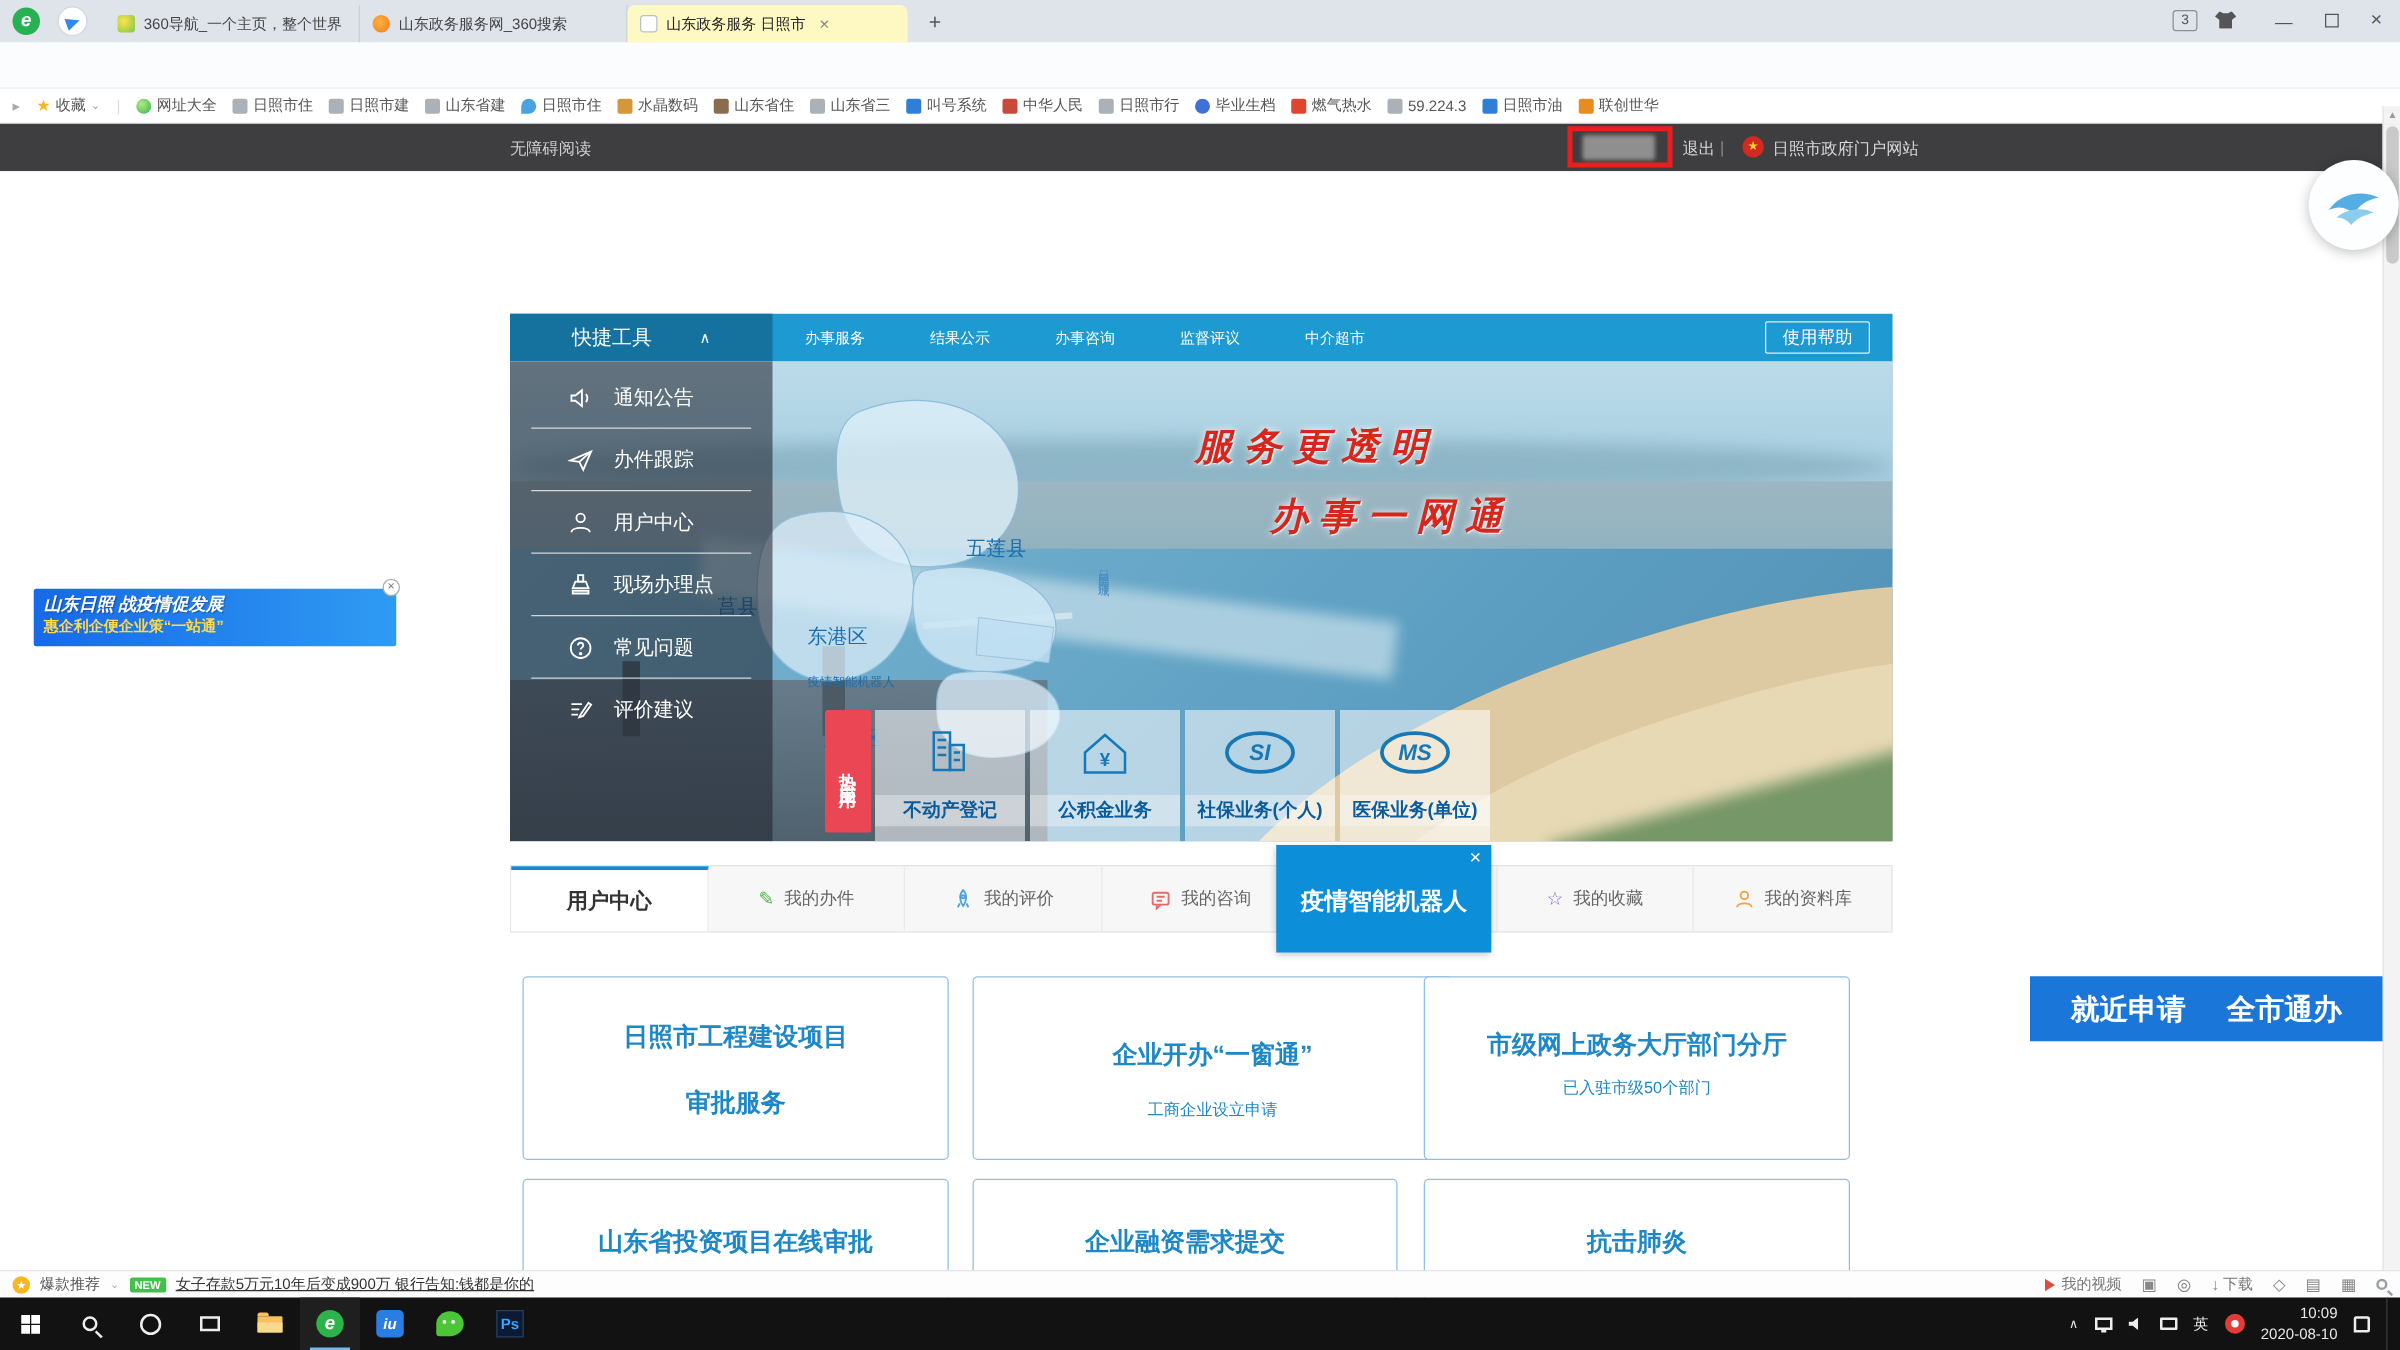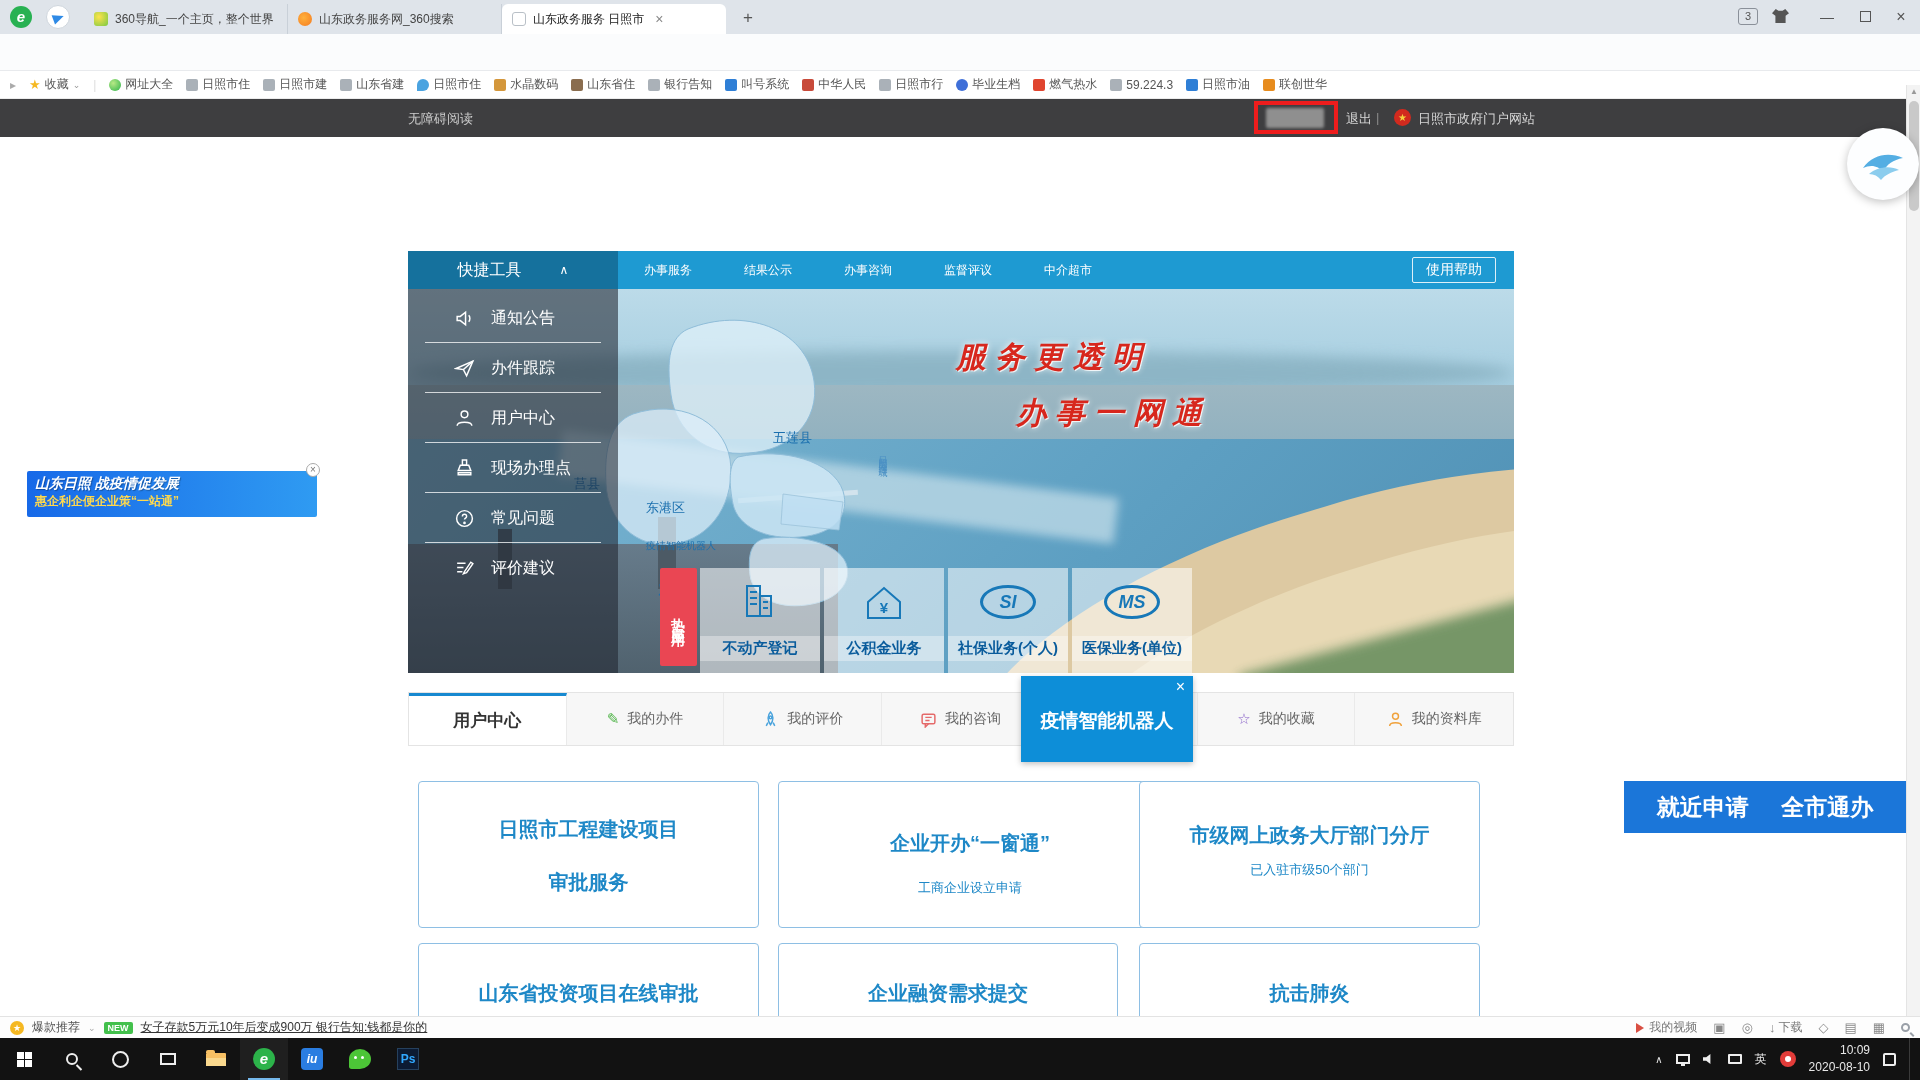--- a/index.html
+++ b/index.html
@@ -8,21 +8,21 @@
   #stage{position:relative;width:1920px;height:1080px;background:#fff;overflow:hidden}
   .abs{position:absolute}
   .flex{display:flex;align-items:center}
 
   
   .tabstrip{left:0;top:0;width:1920px;height:34px;background:#dfe4ea}
   .blogo{left:10px;top:6px;width:22px;height:22px;border-radius:50%;background:#28b152;color:#fff;font-style:italic;font-weight:bold;text-align:center;line-height:22px;font-size:15px}
   .navcircle{left:46px;top:5px;width:24px;height:24px;border-radius:50%;background:#fff;border:1px solid #cfd6dd}
   .navcircle i{position:absolute;left:6px;top:7px;width:0;height:0;border-left:11px solid #2e8ae6;border-top:5px solid transparent;border-bottom:5px solid transparent;transform:rotate(-20deg)}
   .btab{top:4px;height:30px;font-size:12px;color:#444;display:flex;align-items:center;padding:0 10px;gap:7px;border-right:1px solid #c9d0d8}
-  .btab.active{background:#ffffff;border-right:none;border-radius:6px 6px 0 0;color:#222}
+  .btab.active{background:#fef9c3;border-right:none;border-radius:6px 6px 0 0;color:#222}
   .btab .ticon{width:14px;height:14px;border-radius:3px;flex:0 0 auto}
   .btab .tlabel{white-space:nowrap;overflow:hidden;max-width:172px}
   .tclose{color:#888;font-size:14px;margin-left:4px;cursor:default}
   .newtab{top:7px;width:24px;height:22px;text-align:center;line-height:22px;color:#555;font-size:17px}
   .wctrl{top:6px;height:22px;color:#555;text-align:center;line-height:22px;font-size:14px}
   .badge3{left:1738px;top:8px;width:20px;height:17px;border:1px solid #8a9099;border-radius:3px;font-size:11px;line-height:15px;text-align:center;color:#555}
   .shirt{left:1772px;top:9px;width:17px;height:14px;background:#555;clip-path:polygon(22% 0,38% 12%,62% 12%,78% 0,100% 30%,80% 48%,80% 100%,20% 100%,20% 48%,0 30%)}
 
   .toolbar{left:0;top:34px;width:1920px;height:37px;background:#fbfcfd;border-bottom:1px solid #e8eaed}
   .navbtn{top:38px;font-size:20px;text-align:center;width:26px;height:28px;line-height:28px}
@@ -79,21 +79,21 @@
   .helpbtn{position:absolute;right:18px;top:6px;border:1px solid rgba(255,255,255,.85);border-radius:2px;color:#fff;font-size:14px;padding:3px 13px}
 
   
   .banner{left:408px;top:289px;width:1106px;height:384px;overflow:hidden;background:#7fb4cf}
   .ly{position:absolute}
   .sidebarMenu{position:absolute;left:0;top:0;width:210px;height:384px;background:rgba(32,38,48,.58);padding-top:4px;z-index:3}
   .smItem{height:50px;display:flex;align-items:center;gap:16px;padding:0 0 0 46px;color:#fff;font-size:16px;position:relative}
   .smItem:not(:last-child)::after{content:"";position:absolute;left:17px;right:17px;bottom:0;height:1px;background:rgba(255,255,255,.75)}
   .smItem svg{width:21px;height:21px;stroke:#fff;fill:none;stroke-width:1.4}
   .slogan{position:absolute;color:#d7271d;font-family:"DejaVu Serif",serif;font-weight:bold;font-size:30px;letter-spacing:9px;text-shadow:0 0 6px rgba(255,255,255,.95),1px 1px 0 rgba(255,255,255,.8);z-index:2;font-style:italic}
-  .maplabel{position:absolute;font-size:13px;color:#1a6fae;z-index:2;white-space:nowrap}
+  .maplabel{position:absolute;font-size:16px;color:#1a6fae;z-index:2;white-space:nowrap}
   .mapvert{position:absolute;writing-mode:vertical-rl;font-size:9px;color:#4a90c4;letter-spacing:2px;z-index:2}
   .hottag{position:absolute;left:252px;top:279px;width:37px;height:98px;background:#ea4653;border-radius:2px;color:#fff;font-size:14px;font-weight:bold;writing-mode:vertical-rl;letter-spacing:5px;display:flex;align-items:center;justify-content:center;z-index:3}
   .tile{position:absolute;top:279px;width:120px;height:105px;background:rgba(255,255,255,.55);z-index:3;display:flex;flex-direction:column;align-items:center}
   .tile .ticonbox{height:68px;display:flex;align-items:center;justify-content:center}
   .tile .tlbl{font-size:15px;color:#0a5c9c;font-weight:bold;background:rgba(255,255,255,.35);width:100%;text-align:center;padding:3px 0;white-space:nowrap}
   .oval{width:56px;height:34px;border:3px solid #1778b8;border-radius:50%;color:#1778b8;font-style:italic;font-weight:bold;font-size:18px;display:flex;align-items:center;justify-content:center}
 
   
   .usertabs{left:408px;top:692px;width:1106px;height:54px;background:#f7f7f7;border:1px solid #e4e4e4;display:flex;z-index:2}
   .ut{width:158px;height:100%;display:flex;align-items:center;justify-content:center;gap:8px;font-size:14px;color:#666;border-right:1px solid #eaeaea}
@@ -257,21 +257,21 @@
     <span class="bm">
         <span class="bmic" style="background:#d4973b"></span>
         <span>水晶数码</span>
       </span>
     <span class="bm">
         <span class="bmic" style="background:#8a6d4f"></span>
         <span>山东省住</span>
       </span>
     <span class="bm">
         <span class="bmic" style="background:#aab1b8"></span>
-        <span>银行告知</span>
+        <span>山东省三</span>
       </span>
     <span class="bm">
         <span class="bmic" style="background:#2f7fd6"></span>
         <span>叫号系统</span>
       </span>
     <span class="bm">
         <span class="bmic" style="background:#c84a3a"></span>
         <span>中华人民</span>
       </span>
     <span class="bm">

